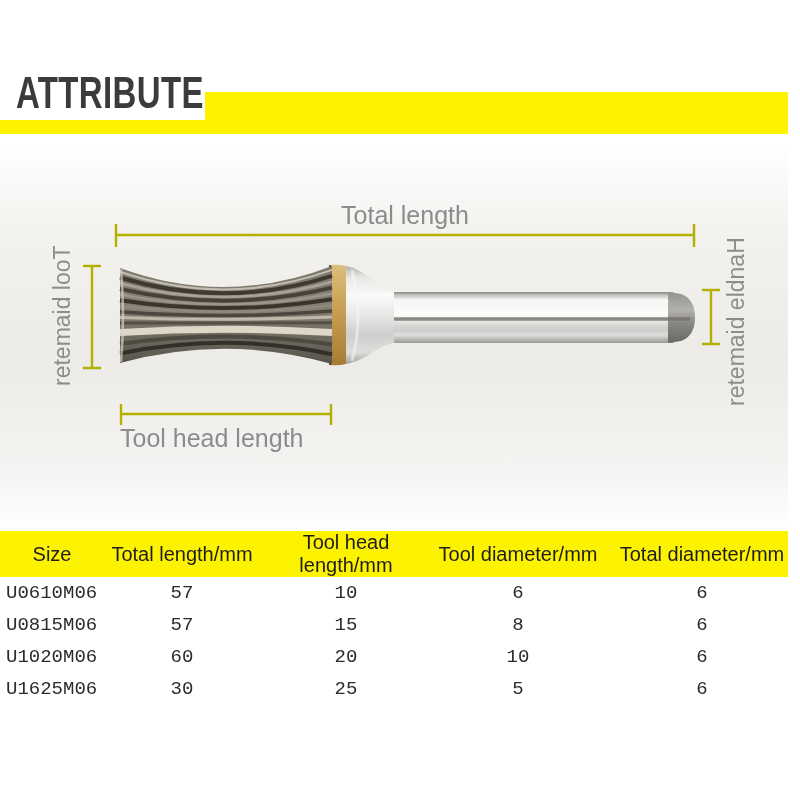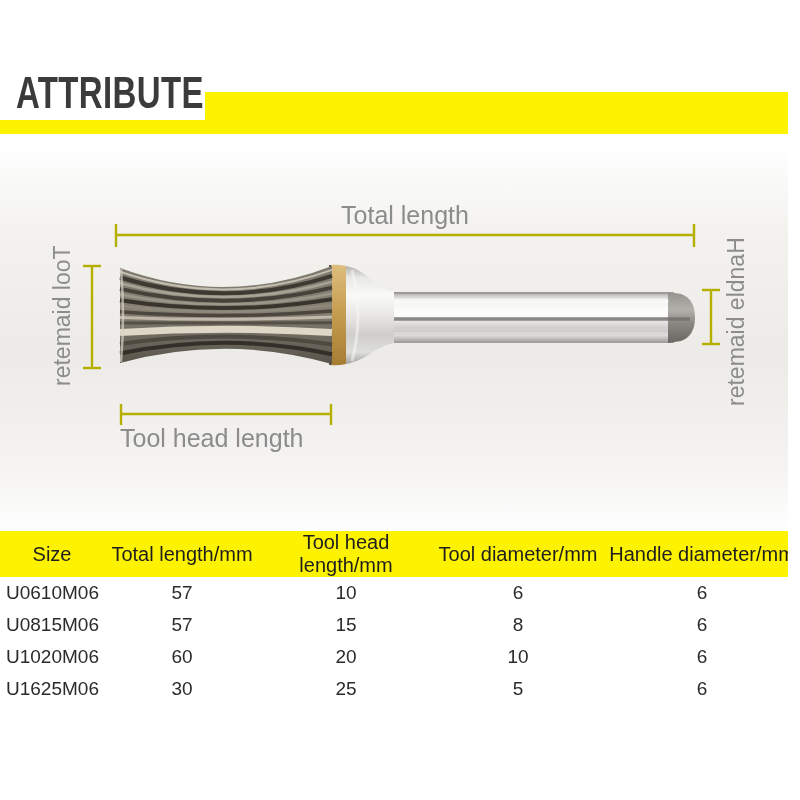--- a/index.html
+++ b/index.html
@@ -28,21 +28,21 @@
   }
   .dim-label.total{left:116px;top:202px;width:578px;text-align:center;}
   .dim-label.headlen{left:120px;top:425px;}
   .dim-label.vert{font-size:23px;text-align:center;transform:rotate(-90deg);}
   .dim-label.tooldia{left:-6px;top:305px;width:136px;height:26px;}
   .dim-label.handledia{left:652px;top:309px;width:168px;height:26px;}
   
   .spec-table{position:absolute;left:0;top:531px;width:800px;border-collapse:collapse;table-layout:fixed;padding-left:16px;}
   .spec-table thead tr{height:40px;background:#fdf200;}
   .spec-table th{font-weight:400;font-size:20px;color:#1e1e1e;text-align:center;padding:0;}
-  .spec-table tbody tr{height:32px;}
+  .spec-table tbody tr{height:32px;font-family:Liberation Mono, monospace;}
   .spec-table td{font-size:19px;color:#2b2b2b;text-align:center;padding:0;}
   .spec-table td.size-cell{text-align:left;padding-left:6px;}
 </style>
 </head>
 <body>
 
 <div class="page">
 
   <div class="accent-block"></div>
   <div class="accent-strip"></div>
@@ -156,21 +156,21 @@
         <col style="width:21.5%">
         <col style="width:21.5%">
         <col style="width:24.5%">
     </colgroup>
     <thead>
       <tr>
         <th>Size</th>
         <th>Total length/mm</th>
         <th>Tool head length/mm</th>
         <th>Tool diameter/mm</th>
-        <th>Handle diameter/mm</th>
+        <th>Total diameter/mm</th>
       </tr>
     </thead>
     <tbody>
       <tr>
         <td class="size-cell">U0610M06</td>
         <td>57</td>
         <td>10</td>
         <td>6</td>
         <td>6</td>
       </tr>

